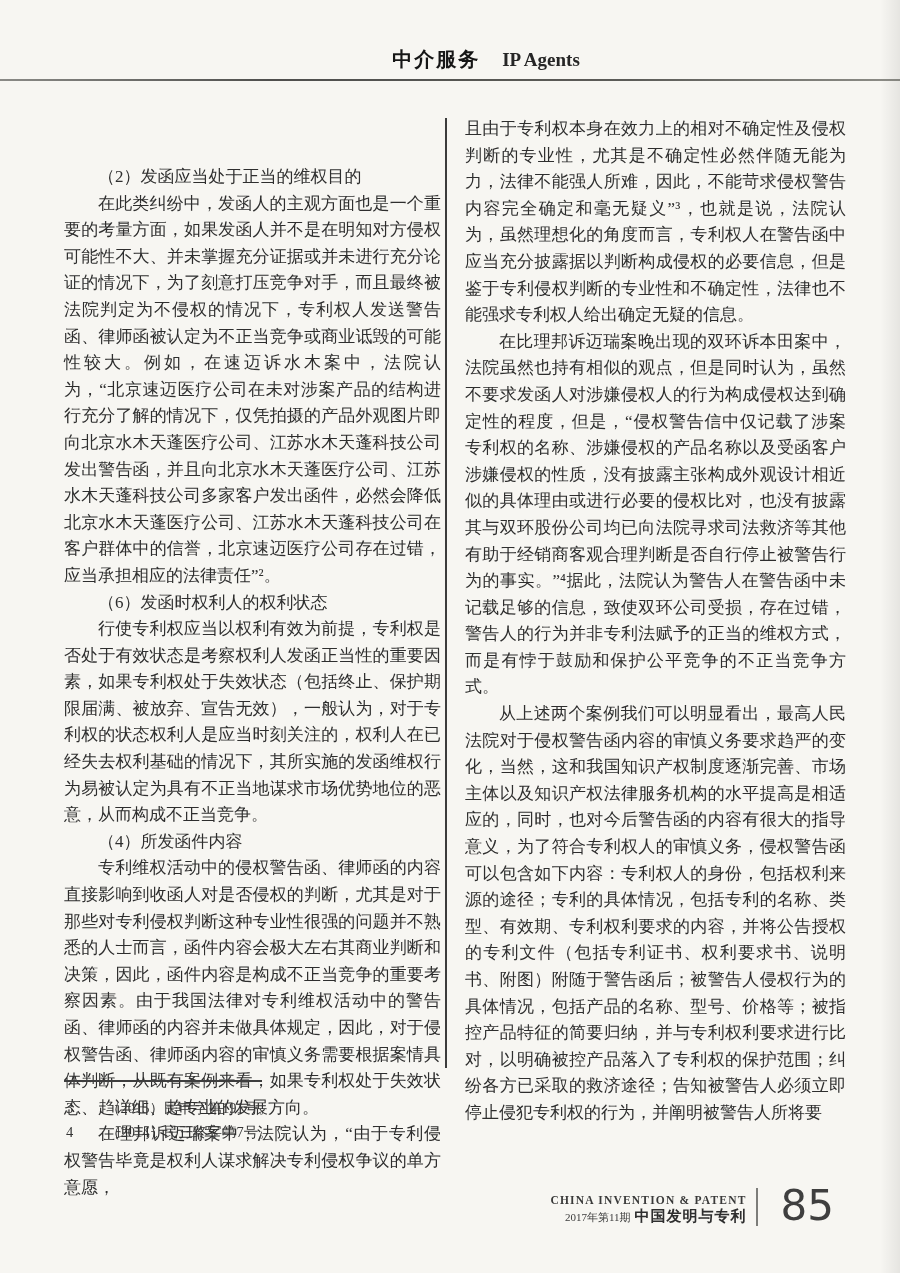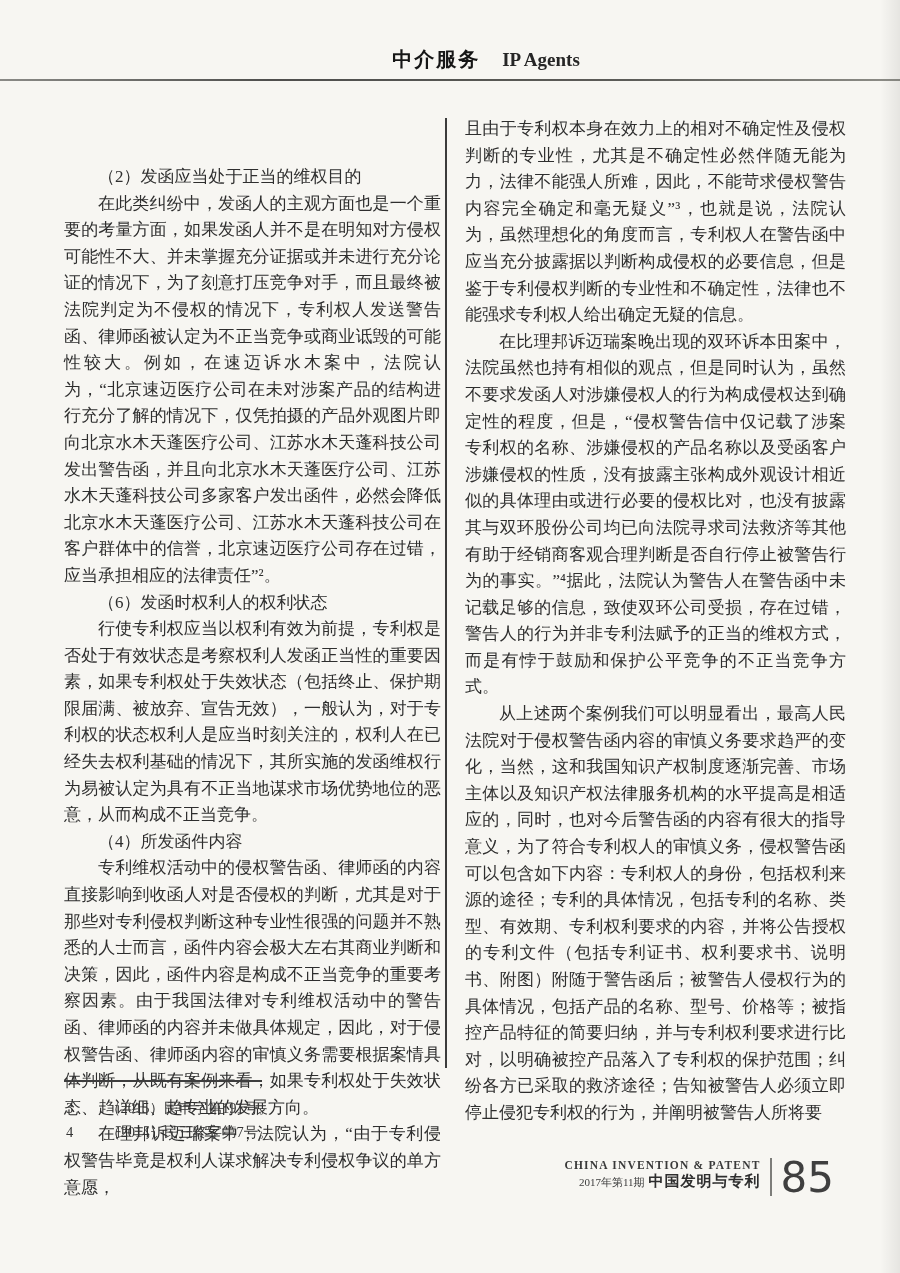--- a/index.html
+++ b/index.html
@@ -49,39 +49,39 @@
   .footnote-rule{
     position:absolute;left:64px;top:1080px;width:198px;height:2px;
     background:#3e3e3e;
   }
   .footnotes{
     position:absolute;left:66px;top:1097px;width:380px;
     font-size:14.5px;line-height:23.5px;color:#333;
   }
   .footnote .fn-num{display:inline-block;width:40px;}
   .page-footer{
-    position:absolute;top:1158px;right:66px;
-    display:flex;align-items:flex-start;gap:9px;
+    position:absolute;top:1186px;right:66px;
+    display:flex;align-items:flex-end;gap:9px;
   }
   .footer-journal{text-align:right;}
   .journal-en{
     font-family:"Liberation Serif","DejaVu Serif",serif;
     font-weight:700;font-size:11.5px;letter-spacing:1.2px;color:#3a3a3a;
     line-height:14px;
   }
   .journal-cn{line-height:18px;white-space:nowrap;color:#333;}
   .journal-issue{font-size:11px;color:#3c3c3c;}
   .journal-cn-name{
     font-family:"Liberation Sans","DejaVu Sans",sans-serif;
     font-weight:700;font-size:15px;color:#2e2e2e;letter-spacing:1px;
   }
   .footer-bar{width:2px;height:38px;background:#7d7d7a;}
   .page-number{
     font-family:"DejaVu Sans","Liberation Sans",sans-serif;
-    font-size:42px;line-height:40px;color:#3f3f3f;font-weight:400;
+    font-size:42px;line-height:40px;color:#3f3f3f;font-weight:400;margin-left:14px;
   }
 </style>
 </head>
 <body>
 
 <header class="page-header">
   <span class="sec-cn">中介服务</span>
   <span class="sec-en">IP Agents</span>
 </header>
 <div class="header-rule"></div>

